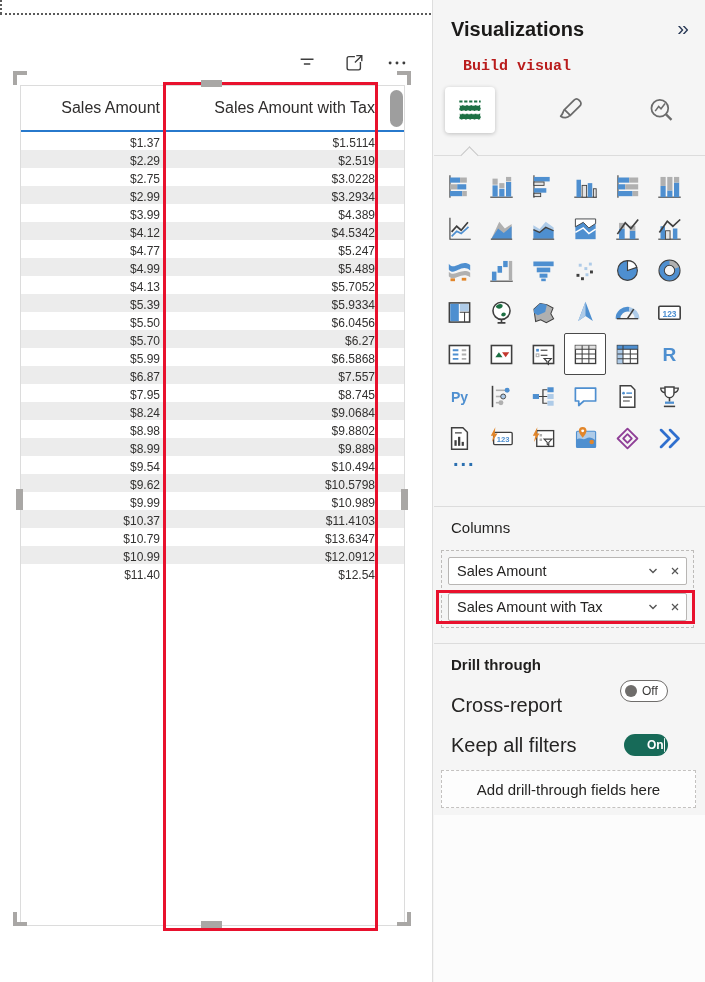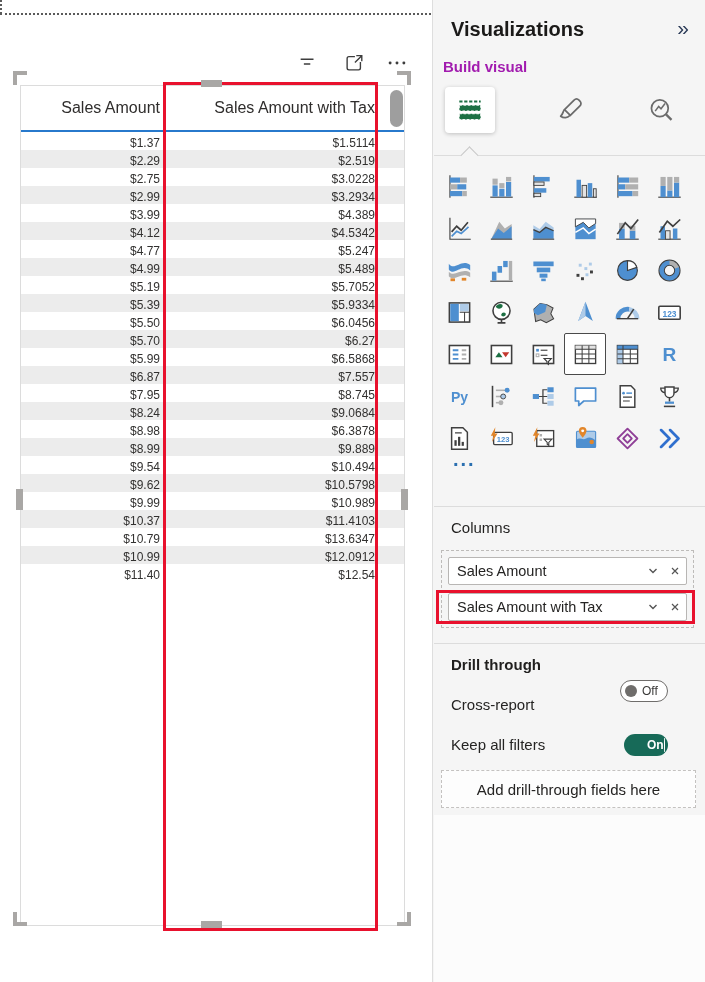--- a/index.html
+++ b/index.html
@@ -36,42 +36,42 @@
   .hm{position:absolute;background:var(--gray-handle);z-index:6;}
   .h-t{left:201px;top:80px;width:21px;height:7px;cursor:ns-resize;}
   .h-b{left:201px;top:921px;width:21px;height:7px;cursor:ns-resize;}
   .h-l{left:16px;top:489px;width:7px;height:21px;cursor:ew-resize;}
   .h-r{left:401px;top:489px;width:7px;height:21px;cursor:ew-resize;}
   
   #panel{position:absolute;left:432px;top:0;width:273px;height:982px;background:#f5f5f5;border-left:1px solid #dedede;}
   .p-bottom{position:absolute;left:1px;right:0;top:815px;bottom:0;background:#fcfcfc;}
   .p-title{position:absolute;left:18px;top:18px;font-size:20px;font-weight:700;color:#1b1a19;}
   .p-collapse{position:absolute;right:16px;top:17px;font-size:21px;color:#2c3b58;cursor:pointer;line-height:1;}
-  .p-build{position:absolute;left:10px;top:58px;font-size:15px;font-weight:700;color:#a21caf;}
+  .p-build{position:absolute;left:30px;top:58px;font-size:15px;font-weight:700;color:#b91c1c;font-family:Liberation Mono, monospace;}
   .tab{position:absolute;top:87px;width:50px;height:46px;display:flex;align-items:center;justify-content:center;cursor:pointer;}
   .tab svg{width:30px;height:28px;}
   #tab-build{left:12px;background:#fff;border-radius:4px;box-shadow:0 1px 4px rgba(0,0,0,.22);}
   #tab-format{left:112px;} #tab-analytics{left:203px;}
   .caret{position:absolute;left:30px;top:149px;width:13px;height:13px;background:#f5f5f5;border-top:1px solid #c8c8c8;border-left:1px solid #c8c8c8;transform:rotate(45deg);z-index:2;}
   .sep{position:absolute;left:1px;right:0;border-top:1px solid #dcdcdc;}
   #sep1{top:155px;} #sep2{top:506px;} #sep3{top:643px;}
   #gallery{position:absolute;left:5px;top:165px;width:256px;display:grid;grid-template-columns:repeat(6,42px);grid-auto-rows:42px;}
   .vis-cell{display:flex;align-items:center;justify-content:center;cursor:pointer;border-radius:2px;}
   .vis-cell svg{width:27px;height:27px;}
   .vis-cell.sel{background:#fff;border:1.5px solid #4a4a4a;}
   .more-vis{position:absolute;left:20px;top:452px;font-size:20px;font-weight:900;letter-spacing:2px;color:var(--accent-blue);line-height:14px;cursor:pointer;}
   .w-label{position:absolute;left:18px;top:519px;font-size:15px;color:#201f1e;}
   .well{position:absolute;left:8px;top:550px;width:253px;border:1px dashed #bdbbb9;padding:6px;display:flex;flex-direction:column;gap:8px;}
   .pill{position:relative;height:28px;background:#fff;border:1px solid #b8b6b4;border-radius:2px;display:flex;align-items:center;font-size:14.5px;color:var(--ink);cursor:pointer;}
   .pill .pl{flex:1;padding-left:8px;white-space:nowrap;overflow:hidden;}
   .pill .pc,.pill .px{width:22px;height:28px;display:flex;align-items:center;justify-content:center;cursor:pointer;}
   .pill .pc svg,.pill .px svg{width:12px;height:12px;}
   .red-pill{position:absolute;left:-13px;right:-9px;top:-4px;bottom:-4px;border:3px solid var(--red);pointer-events:none;z-index:5;}
   .dt-label{position:absolute;left:18px;top:656px;font-size:15px;font-weight:700;color:#201f1e;}
-  .dt-row-label{position:absolute;left:18px;font-size:15px;color:var(--ink);line-height:22px;text-align:right;}
+  .dt-row-label{position:absolute;left:18px;font-size:20px;color:var(--ink);line-height:22px;text-align:right;}
   #lbl-cross{top:694px;} #lbl-keep{top:734px;}
   .toggle{position:absolute;right:37px;height:22px;border-radius:11px;display:flex;align-items:center;cursor:pointer;font-size:12px;}
   #tg-cross{top:680px;width:48px;background:#fff;border:1.5px solid #6f6d6b;color:#3b3a39;}
   #tg-cross .dot{width:12px;height:12px;border-radius:50%;background:#6f6d6b;margin-left:4px;}
   #tg-cross .tg-txt{margin-left:5px;}
   #tg-keep{top:734px;width:44px;background:var(--green);color:#fff;font-weight:700;justify-content:space-between;}
   #tg-keep .tg-txt{margin-left:23px;}
   #tg-keep .dot{width:14px;height:14px;border-radius:50%;background:#fff;margin-right:4px;}
   .add-box{position:absolute;left:8px;right:9px;top:770px;height:38px;border:1.5px dashed #c4c2c0;background:#fdfdfd;font-size:15px;color:var(--ink);display:flex;align-items:center;justify-content:center;cursor:pointer;}
 </style>
@@ -139,21 +139,21 @@
           </div>
           <div class="t-row">
             <div class="td c1">$4.77</div>
             <div class="td c2">$5.247</div>
           </div>
           <div class="t-row">
             <div class="td c1">$4.99</div>
             <div class="td c2">$5.489</div>
           </div>
           <div class="t-row">
-            <div class="td c1">$5.19</div>
+            <div class="td c1">$4.13</div>
             <div class="td c2">$5.7052</div>
           </div>
           <div class="t-row">
             <div class="td c1">$5.39</div>
             <div class="td c2">$5.9334</div>
           </div>
           <div class="t-row">
             <div class="td c1">$5.50</div>
             <div class="td c2">$6.0456</div>
           </div>
@@ -172,21 +172,21 @@
           <div class="t-row">
             <div class="td c1">$7.95</div>
             <div class="td c2">$8.745</div>
           </div>
           <div class="t-row">
             <div class="td c1">$8.24</div>
             <div class="td c2">$9.0684</div>
           </div>
           <div class="t-row">
             <div class="td c1">$8.98</div>
-            <div class="td c2">$6.3878</div>
+            <div class="td c2">$9.8802</div>
           </div>
           <div class="t-row">
             <div class="td c1">$8.99</div>
             <div class="td c2">$9.889</div>
           </div>
           <div class="t-row">
             <div class="td c1">$9.54</div>
             <div class="td c2">$10.494</div>
           </div>
           <div class="t-row">

